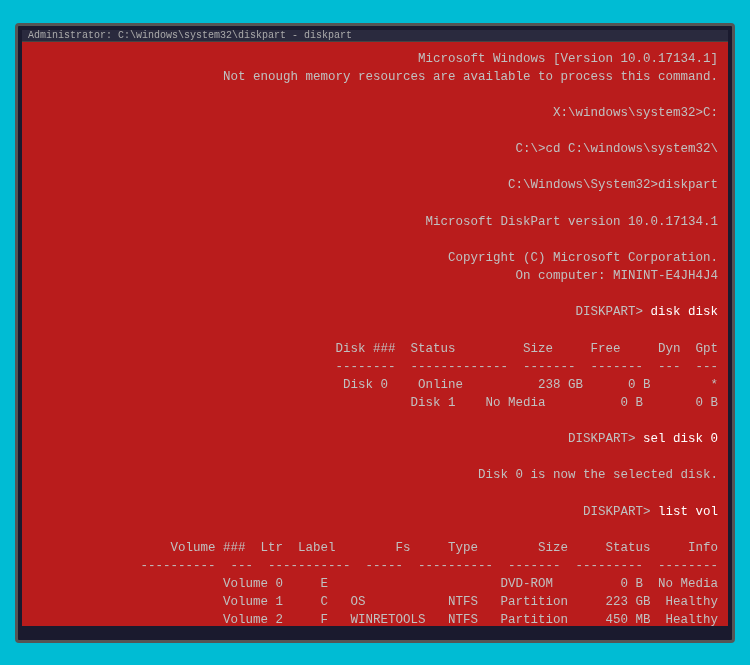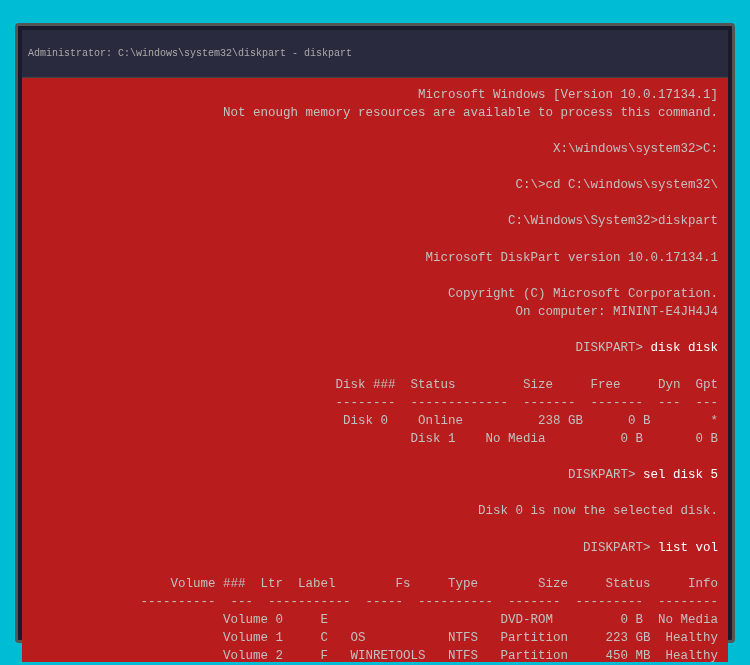--- a/index.html
+++ b/index.html
@@ -18,21 +18,21 @@
       background: #1a1a2e;
       border: 3px solid #555;
       border-radius: 4px;
       padding: 4px;
       position: relative;
     }
     .title-bar {
       background: #2a2a3e;
       color: #aaa;
       font-size: 10px;
-      padding: 18px 6px;
+      padding: 0 6px;
       border-bottom: 1px solid #444;
       white-space: nowrap;
       overflow: hidden;
     }
     .terminal {
       background: #b91c1c;
       color: #c0c0c0;
       font-size: 12.5px;
       line-height: 1.45;
       padding: 8px 10px;
@@ -65,21 +65,21 @@
 Copyright (C) Microsoft Corporation.
 On computer: MININT-E4JH4J4
 
 <span class="prompt">DISKPART&gt;</span><span class="cmd"> disk disk</span>
 
   Disk ###  Status         Size     Free     Dyn  Gpt
   --------  -------------  -------  -------  ---  ---
   Disk 0    Online          238 GB      0 B        *
   Disk 1    No Media          0 B       0 B
 
-<span class="prompt">DISKPART&gt;</span><span class="cmd"> sel disk 5</span>
+<span class="prompt">DISKPART&gt;</span><span class="cmd"> sel disk 0</span>
 
 Disk 0 is now the selected disk.
 
 <span class="prompt">DISKPART&gt;</span><span class="cmd"> list vol</span>
 
   Volume ###  Ltr  Label        Fs     Type        Size     Status     Info
   ----------  ---  -----------  -----  ----------  -------  ---------  --------
   Volume 0     E                       DVD-ROM         0 B  No Media
   Volume 1     C   OS           NTFS   Partition     223 GB  Healthy
   Volume 2     F   WINRETOOLS   NTFS   Partition     450 MB  Healthy

